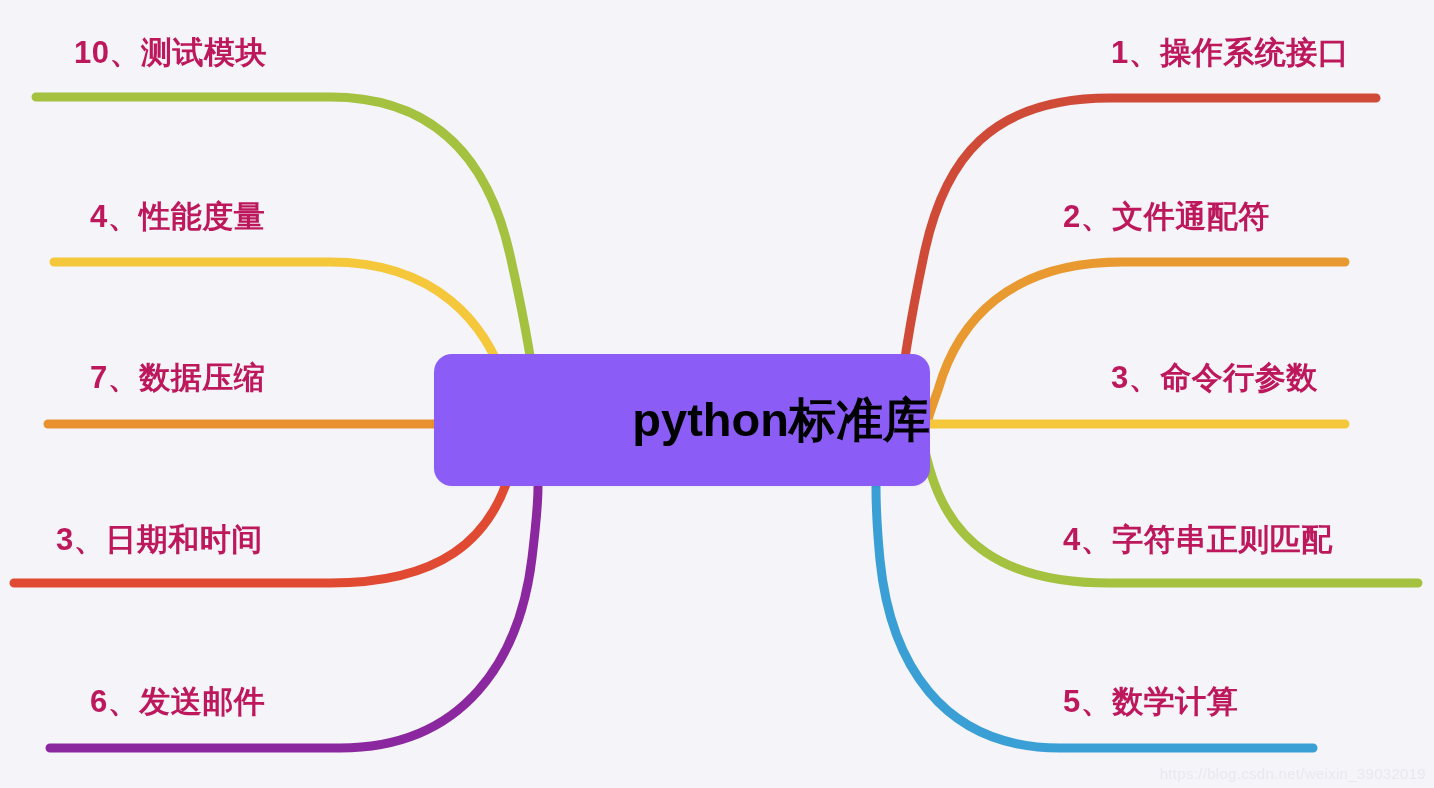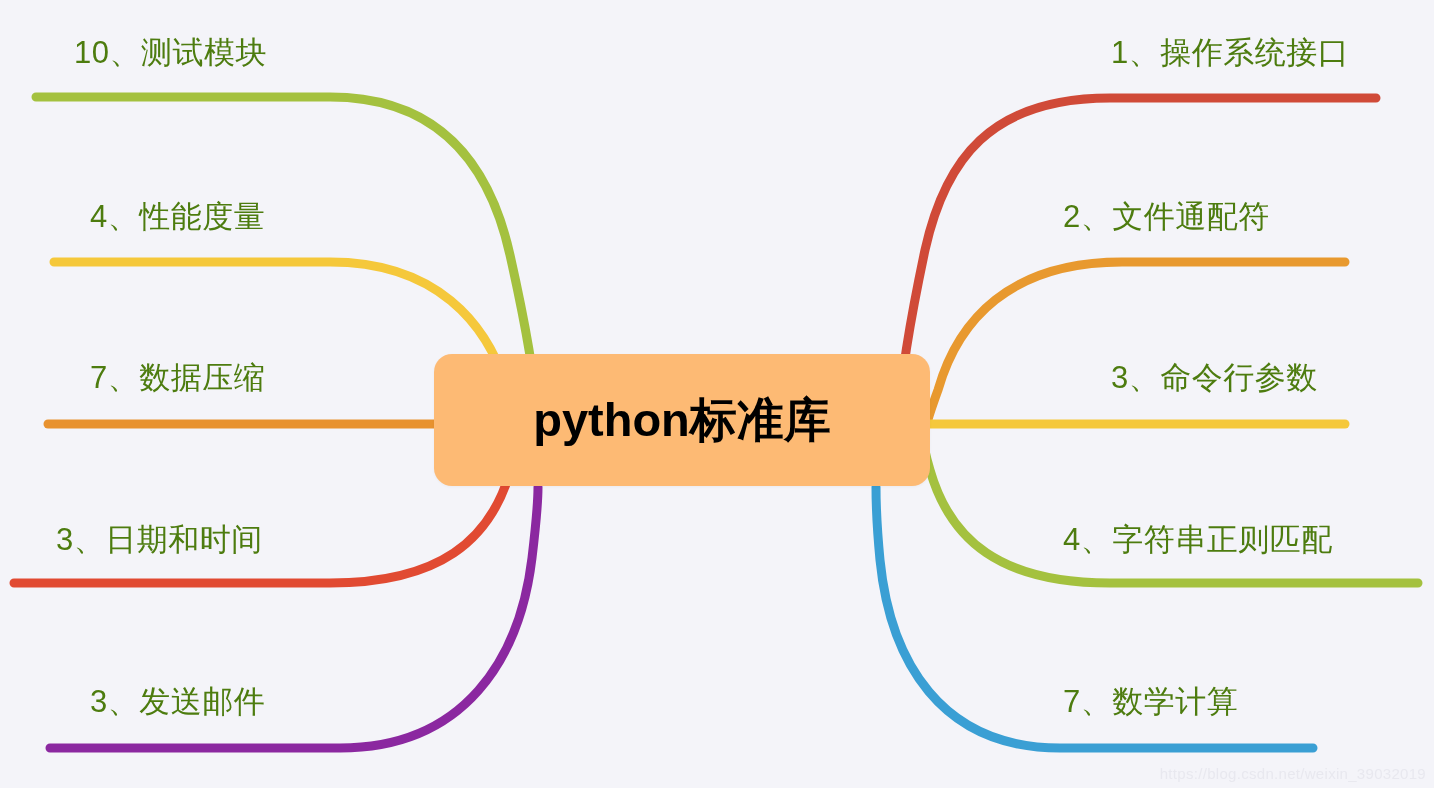--- a/index.html
+++ b/index.html
@@ -25,43 +25,43 @@
     position: absolute;
     left: 0;
     top: 0;
     width: 1434px;
     height: 788px;
     pointer-events: none;
   }
   .node-label {
     position: absolute;
     font-size: 31px;
-    font-weight: normal;
-    color: #4d7c0f;
+    font-weight: bold;
+    color: #be185d;
     white-space: nowrap;
     letter-spacing: 0.5px;
     line-height: 1.1;
   }
   .node-label.right-side {
     text-align: left;
   }
   .node-label.left-side {
     text-align: left;
   }
   #center-node {
     position: absolute;
     left: 434px;
     top: 354px;
     width: 496px;
     height: 132px;
-    background: #fdba74;
+    background: #8b5cf6;
     border-radius: 18px;
     display: flex;
     align-items: center;
-    justify-content: center;
+    justify-content: flex-end;
     box-shadow: 0 1px 3px rgba(0,0,0,0.04);
   }
   #center-node-title {
     font-size: 47px;
     font-weight: bold;
     color: #000000;
     letter-spacing: 0px;
     white-space: nowrap;
   }
   #watermark {
@@ -99,27 +99,27 @@
 
     <path d="M 14 583 L 330 583 C 440 583 490 540 510 472 C 516 452 518 438 519 430" fill="none" stroke="#e14a32" stroke-width="9" stroke-linecap="round"></path>
 
     <path d="M 50 748 L 340 748 C 465 748 520 658 532 558 C 537 516 538 494 538 487" fill="none" stroke="#8b28a0" stroke-width="9" stroke-linecap="round"></path>
   </svg>
 
   <div class="node-label right-side" style="left:1063px; top:36px;margin-left:48px;">1、操作系统接口</div>
   <div class="node-label right-side" style="left:1063px; top:200px;">2、文件通配符</div>
   <div class="node-label right-side" style="left:1111px; top:361px;">3、命令行参数</div>
   <div class="node-label right-side" style="left:1063px; top:523px;">4、字符串正则匹配</div>
-  <div class="node-label right-side" style="left:1063px; top:685px;">7、数学计算</div>
+  <div class="node-label right-side" style="left:1063px; top:685px;">5、数学计算</div>
 
   <div class="node-label left-side" style="left:74px; top:36px;">10、测试模块</div>
   <div class="node-label left-side" style="left:90px; top:200px;">4、性能度量</div>
   <div class="node-label left-side" style="left:90px; top:361px;">7、数据压缩</div>
   <div class="node-label left-side" style="left:56px; top:523px;">3、日期和时间</div>
-  <div class="node-label left-side" style="left:90px; top:685px;">3、发送邮件</div>
+  <div class="node-label left-side" style="left:90px; top:685px;">6、发送邮件</div>
 
   <div id="center-node">
     <span id="center-node-title">python标准库</span>
   </div>
 
   <div id="watermark">https://blog.csdn.net/weixin_39032019</div>
 
 </div>
 
 </body></html>

